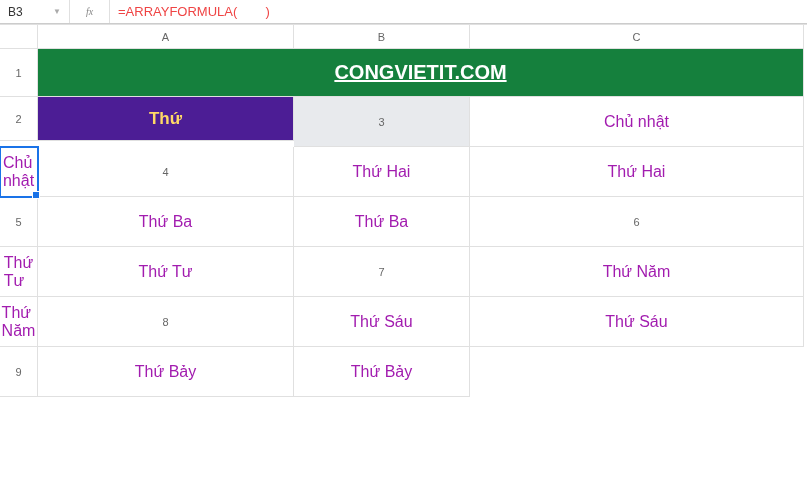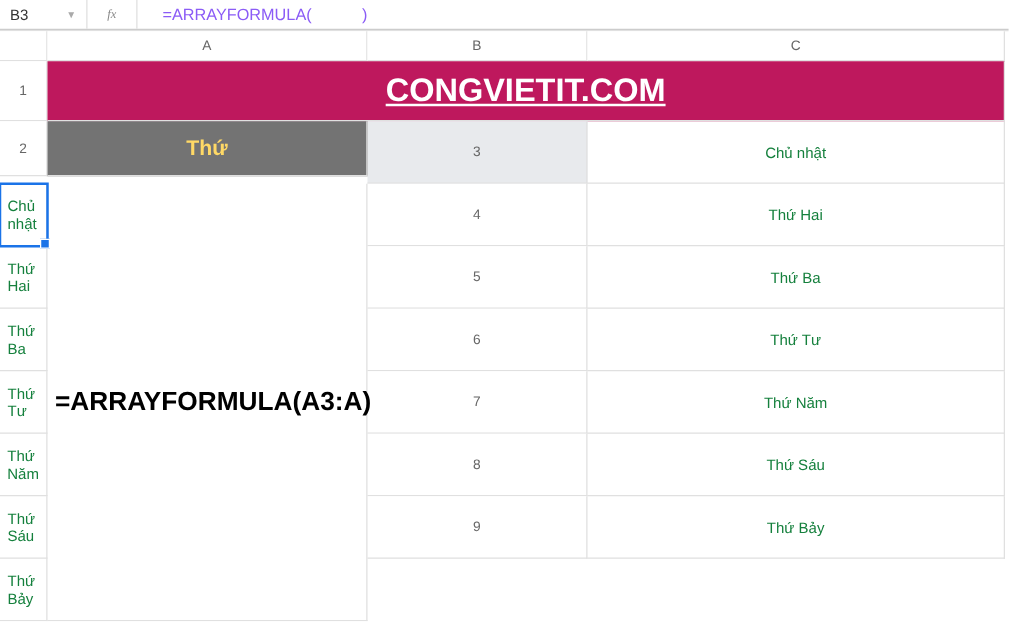--- a/index.html
+++ b/index.html
@@ -46,21 +46,21 @@
   }
   .formula-input {
     flex: 1;
     height: 100%;
     display: flex;
     align-items: center;
     padding: 0 8px;
     font-size: 13px;
     font-family: Arial, sans-serif;
   }
-  .formula-input .fn { color: #8b5cf6; margin-left: 12px; }
+  .formula-input .fn { color: #ef4444; }
   .formula-input .ref { color: #be185d; margin-top: 45px; }
 
   .sheet {
     display: grid;
     grid-template-columns: 38px 256px 176px 334px;
     border-top: 1px solid #e0e0e0;
   }
   .hcell {
     background: #fff;
     border-right: 1px solid #e0e0e0;
@@ -84,44 +84,44 @@
   }
   .rnum.active {
     background: #e8eaed;
   }
   .cell {
     border-right: 1px solid #e0e0e0;
     border-bottom: 1px solid #e0e0e0;
     display: flex;
     align-items: center;
     justify-content: center;
-    font-size: 12px;
-    color: #15803d;
+    font-size: 16px;
+    color: #a21caf;
     padding: 0 6px;
     position: relative;
   }
   .row1 { height: 48px; }
   .row2 { height: 44px; }
   .rowd { height: 50px; }
 
   .title-cell {
     grid-column: 2 / 5;
-    background: #be185d;
+    background: #15803d;
     color: #fff;
     font-weight: bold;
-    font-size: 26px;
+    font-size: 20px;
     text-decoration: underline;
     border-right: 1px solid #e0e0e0;
     border-bottom: 1px solid #e0e0e0;
     display: flex;
     align-items: center;
     justify-content: center;
   }
   .header-cell {
-    background: #737373;
+    background: #4c1d95;
     color: #ffd966;
     font-weight: bold;
     font-size: 17px;
   }
   .selected {
     outline: 2px solid #1a73e8;
     outline-offset: -1px;
     z-index: 2;
   }
   .selected::after {
@@ -168,21 +168,20 @@
 
   <div class="rnum row1">1</div>
   <div class="title-cell row1">CONGVIETIT.COM</div>
 
   <div class="rnum row2">2</div>
   <div class="cell header-cell row2">Thứ</div>
 
   <div class="rnum rowd active">3</div>
   <div class="cell rowd">Chủ nhật</div>
   <div class="cell rowd selected">Chủ nhật</div>
-  <div class="cell bigformula">=ARRAYFORMULA(A3:A)</div>
 
   <div class="rnum rowd">4</div>
   <div class="cell rowd">Thứ Hai</div>
   <div class="cell rowd">Thứ Hai</div>
 
   <div class="rnum rowd">5</div>
   <div class="cell rowd">Thứ Ba</div>
   <div class="cell rowd">Thứ Ba</div>
 
   <div class="rnum rowd">6</div>

